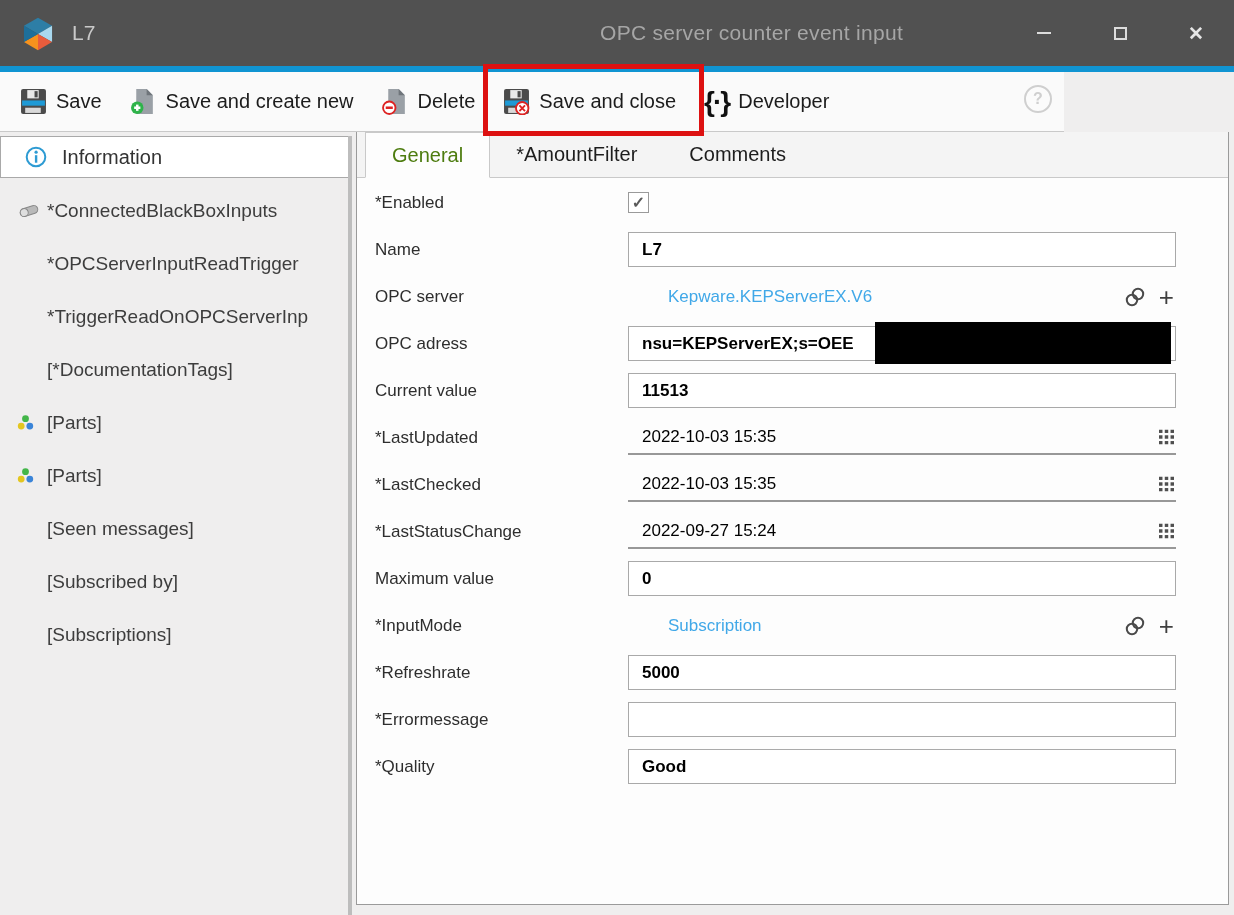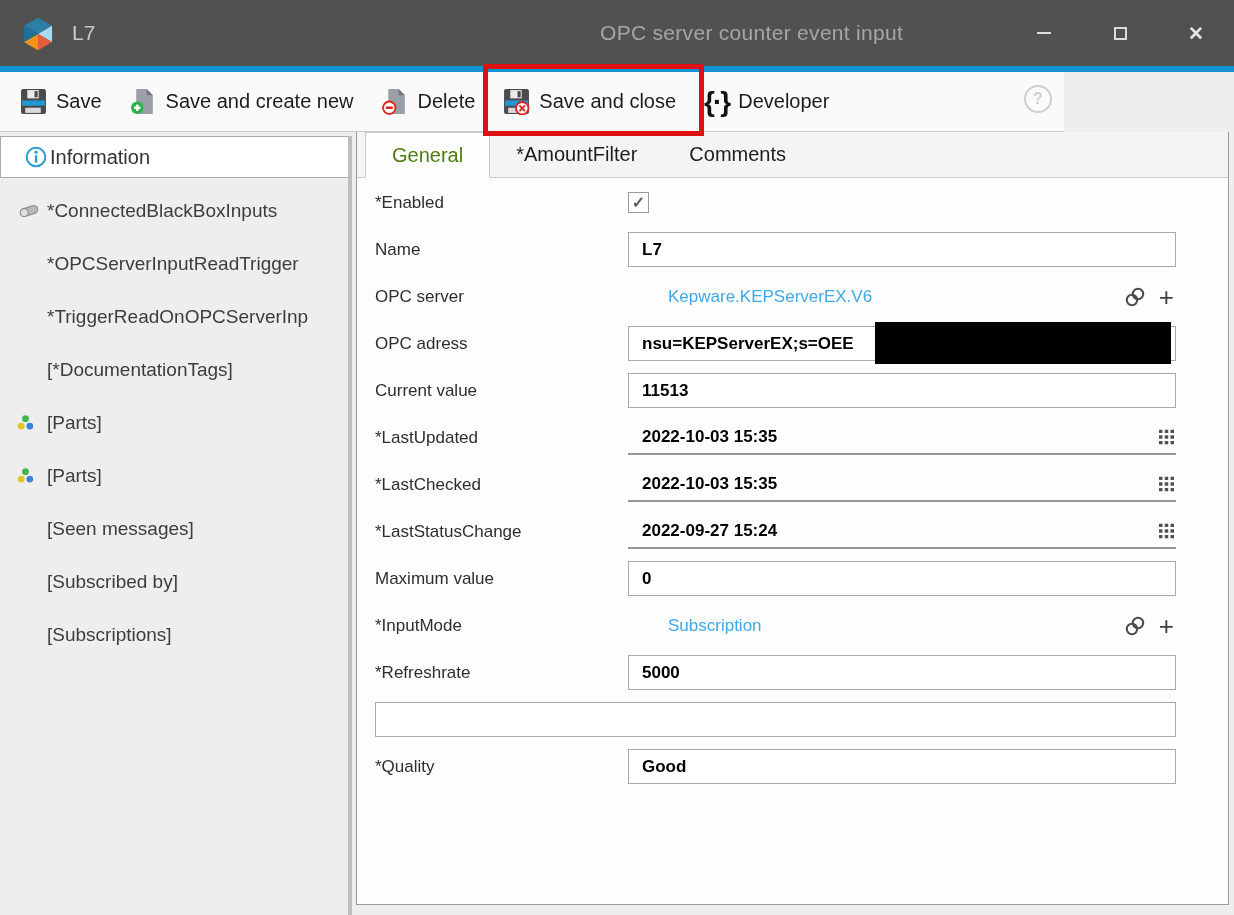--- a/index.html
+++ b/index.html
@@ -49,21 +49,21 @@
   .help-btn { position:absolute; right:12px; top:13px; width:28px; height:28px;
     border:2px solid #cfcfcf; border-radius:50%; color:#cfcfcf;
     display:flex; align-items:center; justify-content:center;
     font-size:16px; font-weight:bold; background:#fbfbfb; }
 
   
   .sidebar { position:absolute; left:0; top:132px; width:352px; height:783px; background:#efeeee; }
   .side-header {
     position:absolute; left:0; top:4px; width:352px; height:42px;
     background:#ffffff; border:1px solid #a9a9a9;
-    display:flex; align-items:center; padding-left:24px; gap:0;
+    display:flex; align-items:center; padding-left:24px; gap:12px;
     font-size:20px; color:#333;
   }
   .side-items { position:absolute; left:0; top:52px; width:308px; }
   .side-item { position:relative; height:53px; display:flex; align-items:center;
     padding-left:47px; font-size:19px; color:#3d3d3d; white-space:nowrap; overflow:hidden; cursor:default; }
   .side-item .item-icon { position:absolute; left:17px; top:50%; transform:translateY(-50%); display:flex; }
   .side-scrollbar { position:absolute; left:348px; top:4px; width:4px; height:779px; background:#bdbdbd; }
 
   
   .main-panel {
@@ -90,21 +90,21 @@
     font-family:"Liberation Sans", sans-serif; font-size:17px; font-weight:bold; color:#000;
     padding:0 8px 0 13px; outline:none; }
 
   .link-val { color:#41a8e8; font-size:17px; margin-left:40px; text-decoration:none; cursor:pointer; white-space:nowrap; }
   .ctrl-icons { position:absolute; right:2px; top:50%; transform:translateY(-50%);
     display:flex; align-items:center; gap:12px; }
   .plus-glyph { font-size:26px; color:#3f3f3f; font-weight:400; line-height:1; cursor:pointer; }
 
   .date-ctrl { width:100%; height:35px; border-bottom:2px solid #989898;
     display:flex; align-items:center; padding-left:14px;
-    font-size:17px; font-weight:bold; color:#000; position:relative; }
+    font-size:17px; font-weight:normal; color:#000; position:relative; }
   .grid-icon { position:absolute; right:2px; top:50%; transform:translateY(-50%); cursor:pointer; display:flex; }
 
   .redact { position:absolute; left:45%; right:5px; top:2px; height:42px; background:#000; z-index:3; }
 </style>
 </head>
 <body>
 
 <div class="titlebar">
   <svg class="app-logo" viewBox="0 0 100 100">
     <polygon points="50,50 50,5 89,27" fill="#2d7ea6"></polygon>
@@ -408,20 +408,21 @@
     </div>
 
     <div class="frow">
       <div class="flabel">*Refreshrate</div>
       <div class="fctrl">
         <input class="tinput" value="5000" style="">
       </div>
     </div>
 
     <div class="frow">
+      <div class="flabel">*Errormessage</div>
       <div class="fctrl">
         <input class="tinput" value="" style="">
       </div>
     </div>
 
     <div class="frow">
       <div class="flabel">*Quality</div>
       <div class="fctrl">
         <input class="tinput" value="Good" style="">
       </div>

